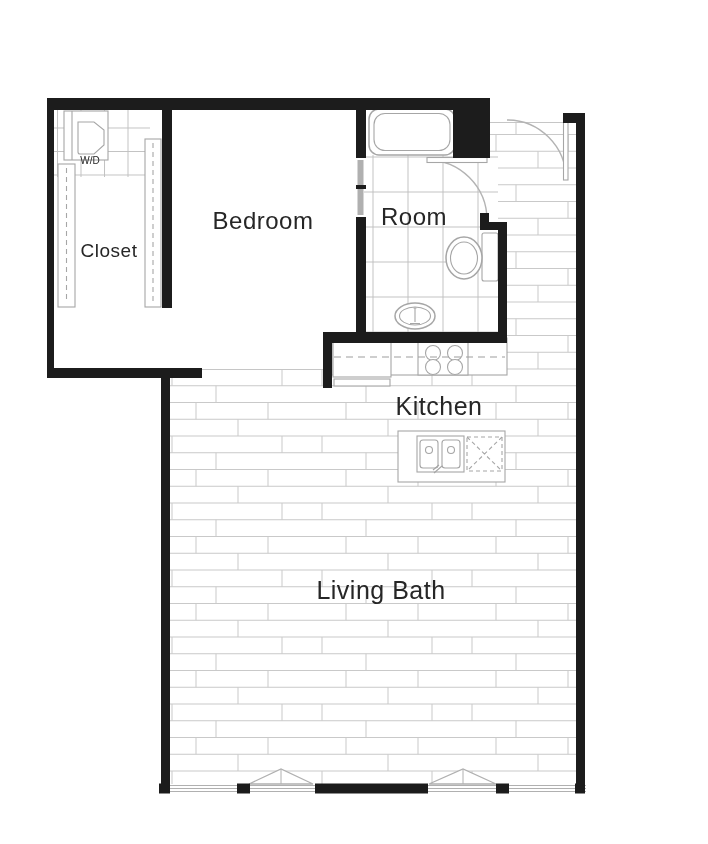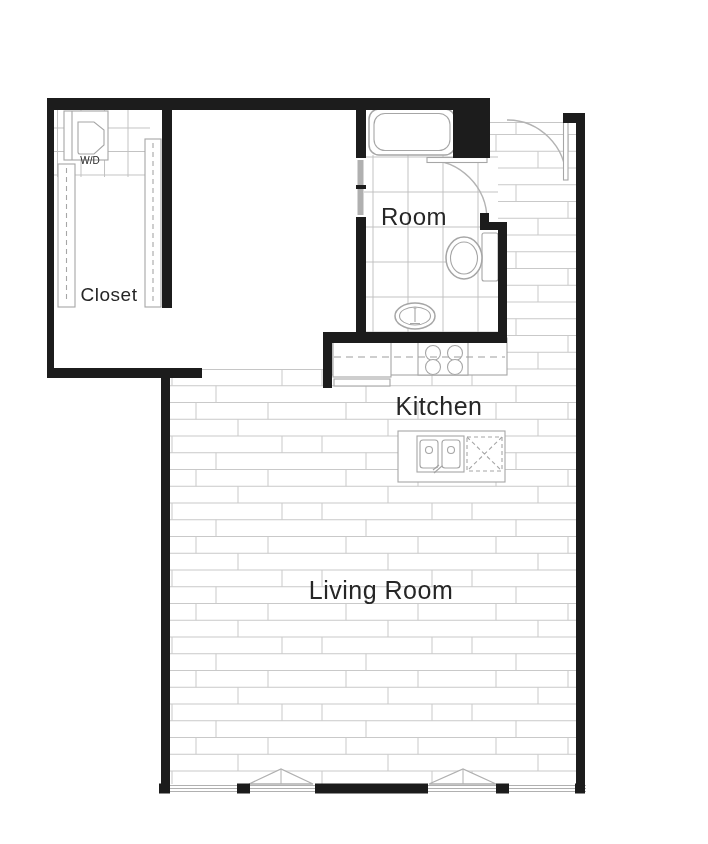--- a/index.html
+++ b/index.html
@@ -6,21 +6,21 @@
   .plan{
     position:relative;width:708px;height:844px;background:var(--background,#fff);
     font-family:"Liberation Sans",sans-serif;overflow:hidden;
   }
   .plan svg{position:absolute;left:0;top:0;}
   .room-label{
     position:absolute;transform:translate(-50%,-50%);
     color:var(--text,#262626);white-space:nowrap;letter-spacing:.5px;
   }
   .lbl-bedroom{font-size:24px;}
-  .lbl-closet{font-size:19px;margin-top:44px;}
+  .lbl-closet{font-size:19px;}
   .lbl-bath{font-size:24px;}
   .lbl-kitchen{font-size:25px;}
   .lbl-living{font-size:25px;}
   .lbl-wd{font-size:10px;letter-spacing:0;margin-top:24px;}
   .wall{fill:var(--wall,#1c1c1c);}
   .pline{stroke:var(--floor-line,#c9c9c9);stroke-width:1;fill:none;}
   .tline{stroke:var(--tile-line,#c2c2c2);stroke-width:1;fill:none;}
   .fx{fill:#fff;stroke:var(--fixture-outline,#a6a6a6);stroke-width:1.5;}
   .fxt{fill:#fff;stroke:var(--fixture-outline,#a6a6a6);stroke-width:1.1;}
   .fxl{fill:none;stroke:var(--fixture-outline,#a6a6a6);stroke-width:1.1;}
@@ -171,19 +171,20 @@
       <rect class="wall" x="563" y="113" width="22" height="10"></rect>
       <rect class="wall" x="576" y="113" width="9" height="680"></rect>
       <rect class="wall" x="159" y="783.5" width="11" height="10"></rect>
       <rect class="wall" x="237" y="783.5" width="13" height="10"></rect>
       <rect class="wall" x="315" y="783.5" width="113" height="10"></rect>
       <rect class="wall" x="496" y="783.5" width="13" height="10"></rect>
       <rect class="wall" x="575" y="783.5" width="10" height="10"></rect>
     </g>
   </svg>
 
+  <div class="room-label lbl-bedroom" style="left:263px;top:221px;">Bedroom</div>
   <div class="room-label lbl-closet" style="left:109px;top:251px;">Closet</div>
   <div class="room-label lbl-bath" style="left:414px;top:217px;">Room</div>
   <div class="room-label lbl-kitchen" style="left:439px;top:406px;">Kitchen</div>
-  <div class="room-label lbl-living" style="left:381px;top:590px;">Living Room</div>
+  <div class="room-label lbl-living" style="left:381px;top:590px;">Living Bath</div>
   <div class="room-label lbl-wd" style="left:90px;top:136px;">W/D</div>
 
 </div>
 
 </body></html>

